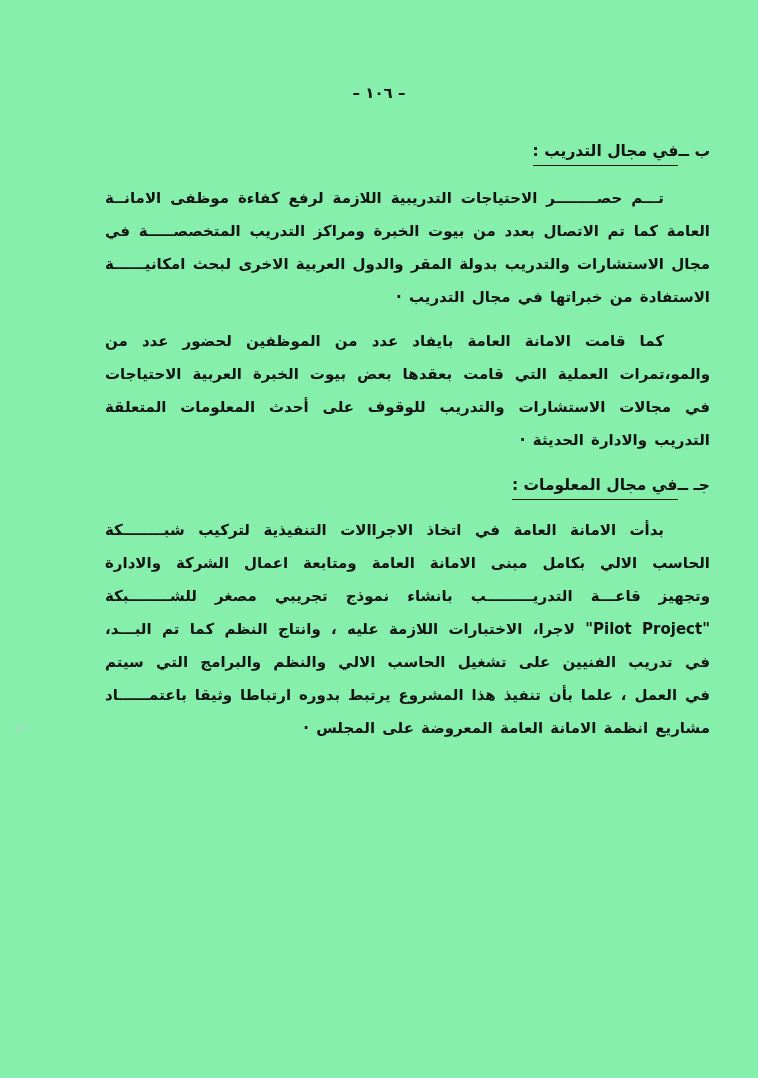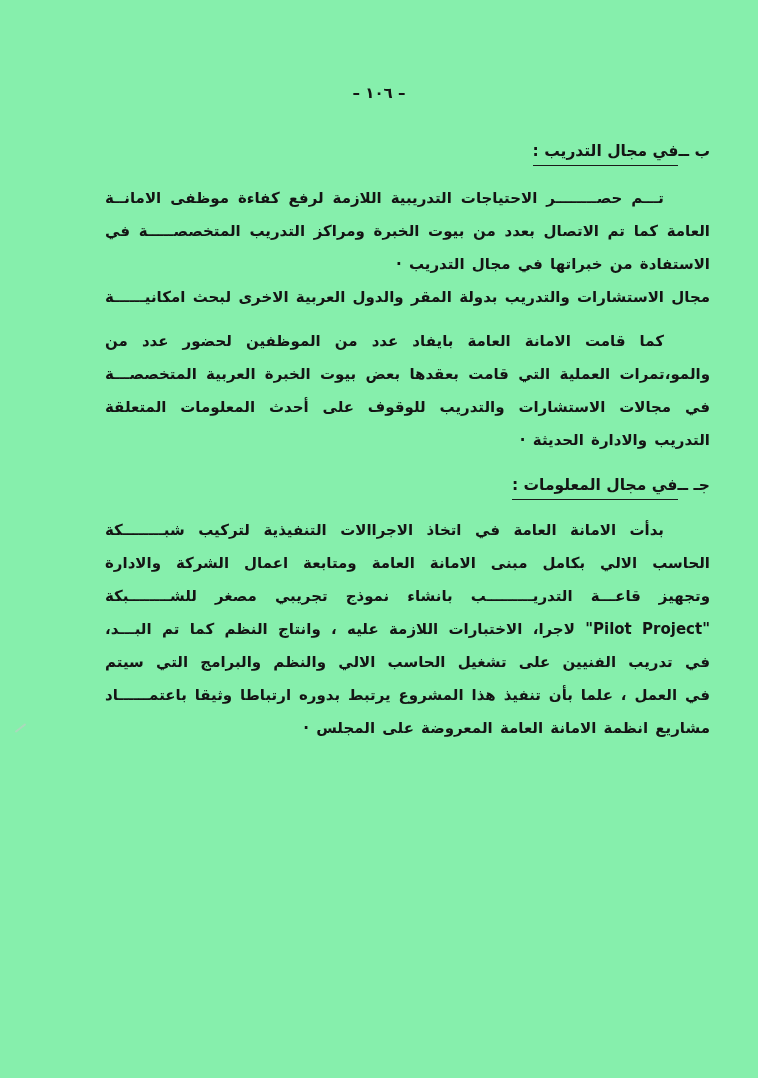--- a/index.html
+++ b/index.html
@@ -68,27 +68,27 @@
 
   <div class="page-number">– ١٠٦ –</div>
 
   <div class="heading-row heading-b">
     <span class="section-marker">ب ــ</span><span class="section-heading">في مجال التدريب :</span>
   </div>
 
   <div class="para para-1">
     <div class="line first">تـــم  حصــــــــر  الاحتياجات التدريبية اللازمة لرفع كفاءة موظفى الامانــة</div>
     <div class="line">العامة كما تم الاتصال  بعدد من بيوت الخبرة ومراكز التدريب المتخصصـــــة في</div>
+    <div class="line">مجال الاستشارات والتدريب بدولة المقر والدول العربية الاخرى لبحث امكانيــــــة</div>
     <div class="line last">الاستفادة من خبراتها  في مجال التدريب ·</div>
-    <div class="line">مجال الاستشارات والتدريب بدولة المقر والدول العربية الاخرى لبحث امكانيــــــة</div>
   </div>
 
   <div class="para para-2">
     <div class="line first">كما قامت الامانة العامة بايفاد عدد من الموظفين لحضور عدد من النــــــدوات</div>
-    <div class="line">والمو،تمرات العملية التي قامت بعقدها  بعض بيوت الخبرة العربية المتخصصـــة</div>
+    <div class="line">والمو،تمرات العملية التي قامت بعقدها  بعض بيوت الخبرة العربية الاحتياجات</div>
     <div class="line">في مجالات الاستشارات والتدريب للوقوف على أحدث المعلومات المتعلقة بأساليــب</div>
     <div class="line last">التدريب والادارة الحديثة ·</div>
   </div>
 
   <div class="heading-row heading-c">
     <span class="section-marker">جـ ــ</span><span class="section-heading">في مجال المعلومات :</span>
   </div>
 
   <div class="para para-3">
     <div class="line first">بدأت الامانة العامة في اتخاذ الاجراالات التنفيذية لتركيب شبــــــــكة</div>

